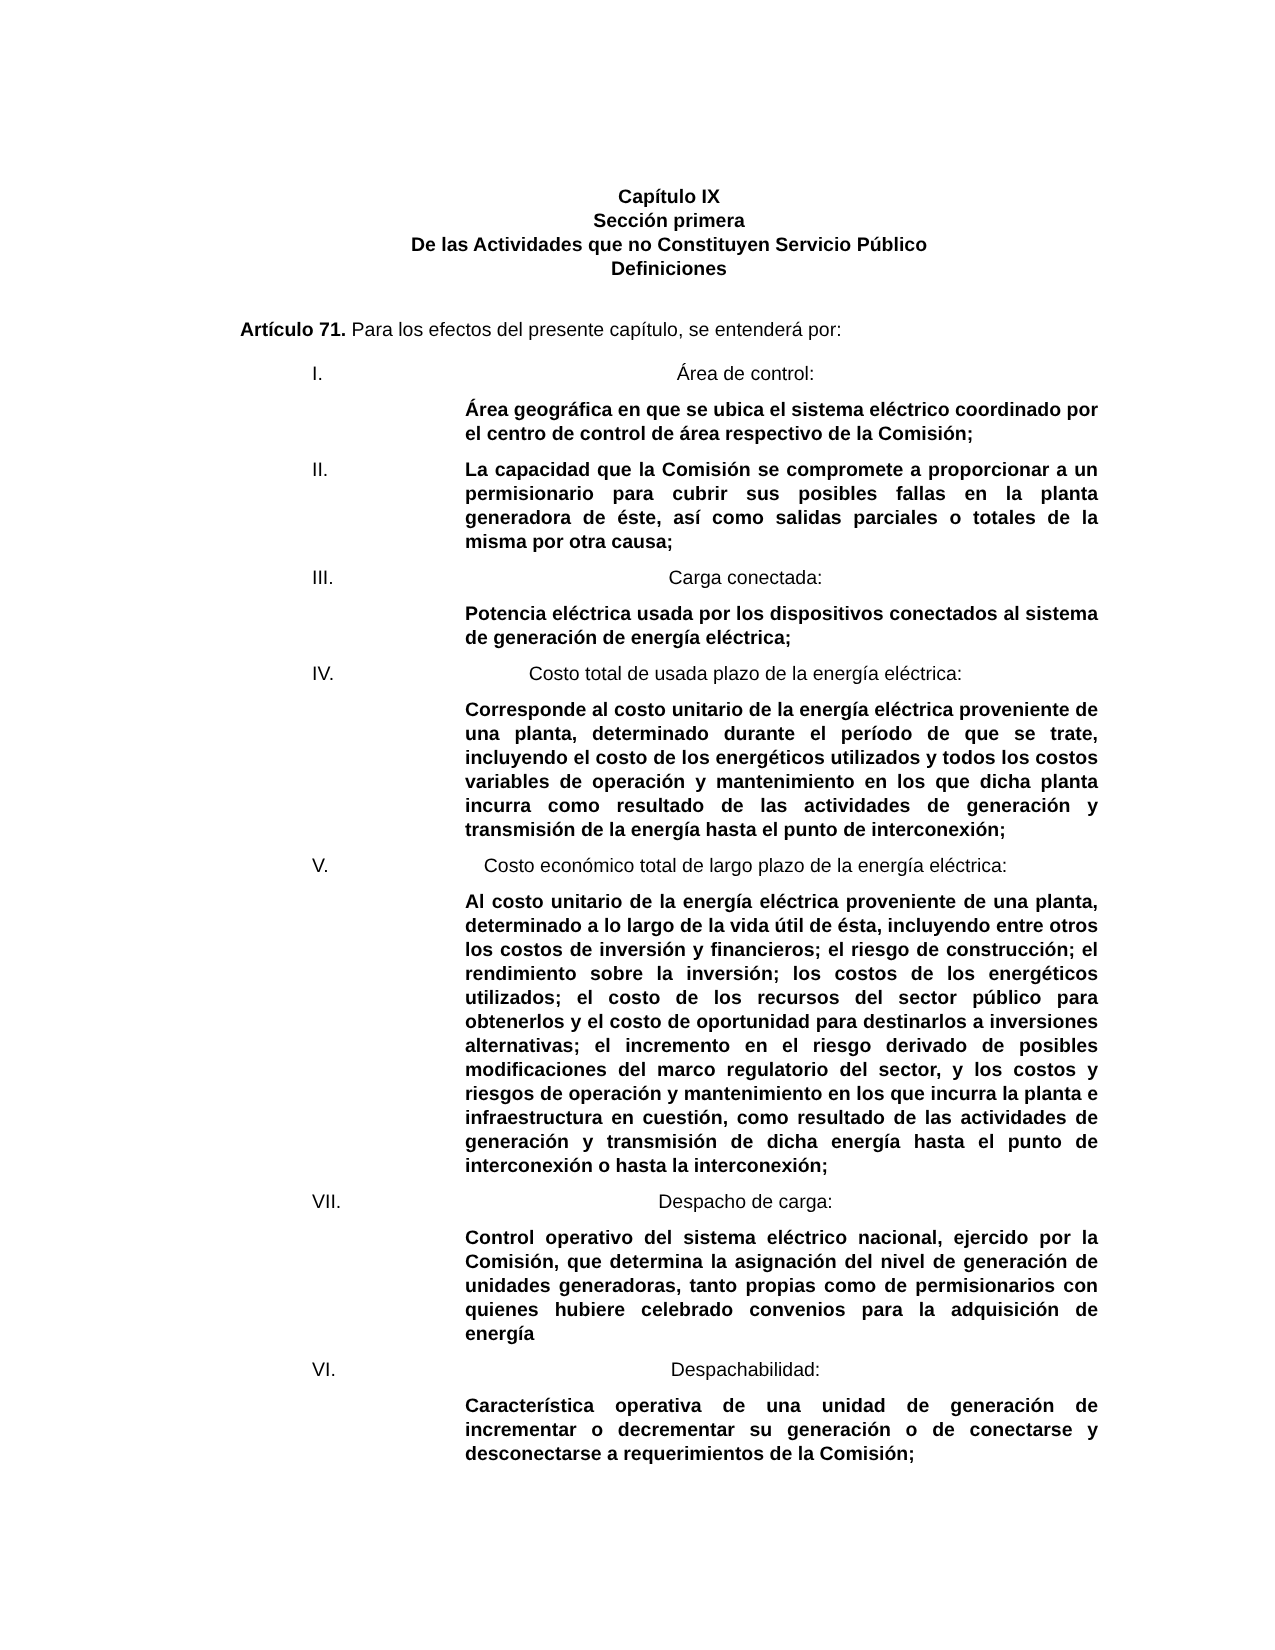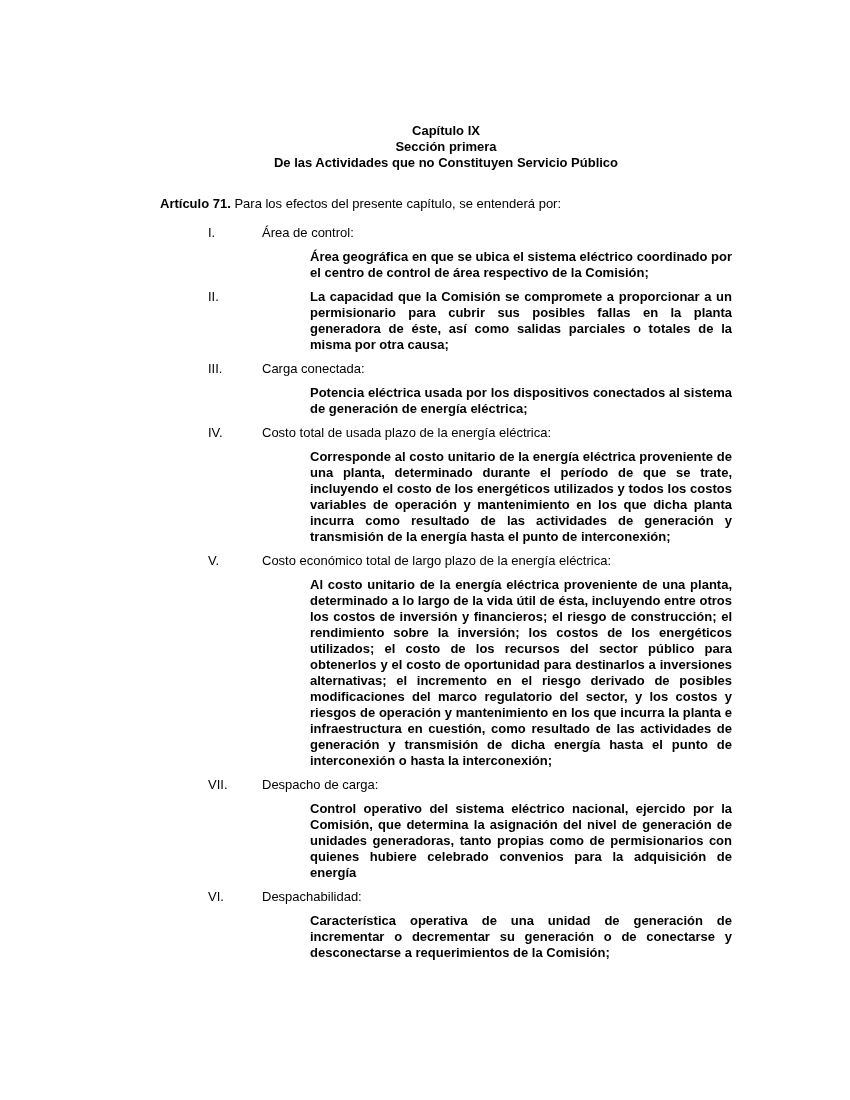--- a/index.html
+++ b/index.html
@@ -44,20 +44,21 @@
     position: relative;
     margin-top: 8px;
   }
   .numeral {
     position: absolute;
     left: 48px;
     top: 0;
   }
   .term {
     margin-left: 102px;
+    text-align: center;
   }
   .definition {
     margin-left: 150px;
     margin-top: 8px;
     text-align: justify;
     font-weight: bold;
   }
   .reform {
     margin-left: 150px;
     font-weight: bold;
@@ -66,20 +67,21 @@
 </head>
 <body>
 
 <div class="page">
   <div class="content">
 
     <div class="doc-header">
       <div>Capítulo IX</div>
       <div>Sección primera</div>
       <div>De las Actividades que no Constituyen Servicio Público</div>
+      <div>Definiciones</div>
     </div>
 
     <p class="article"><span class="article-label">Artículo 71.</span><span> Para los efectos del presente capítulo, se entenderá por:</span></p>
 
     <ol class="definitions-list">
 
       <li class="item">
         <span class="numeral">I.</span>
         <div class="term">Área de control:</div>
         <div class="definition">Área geográfica en que se ubica el sistema eléctrico coordinado por el centro de control de área respectivo de la Comisión;</div>

